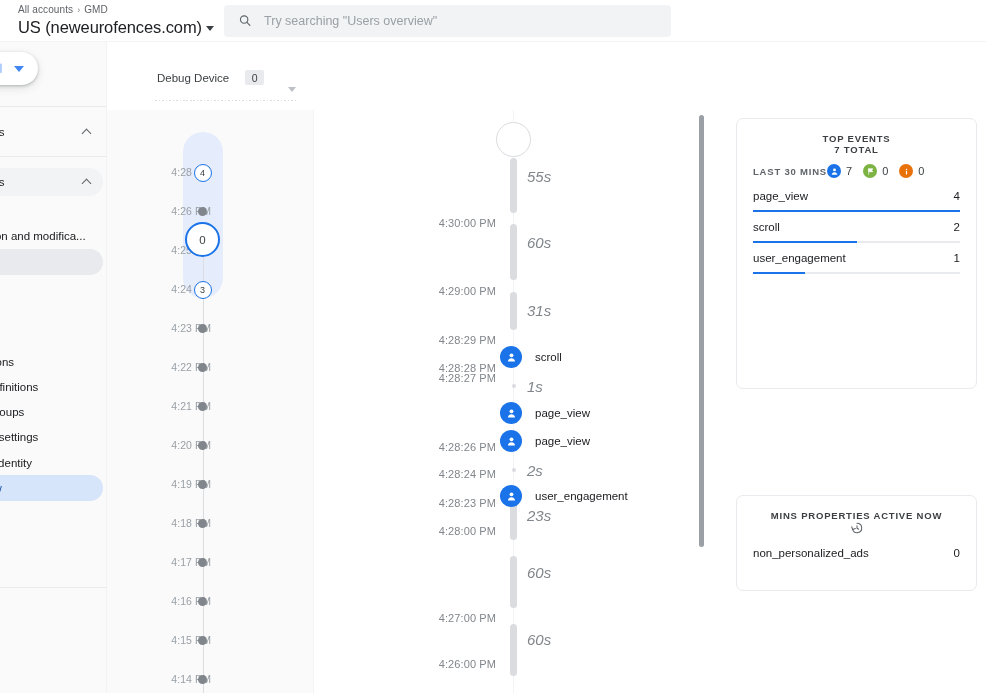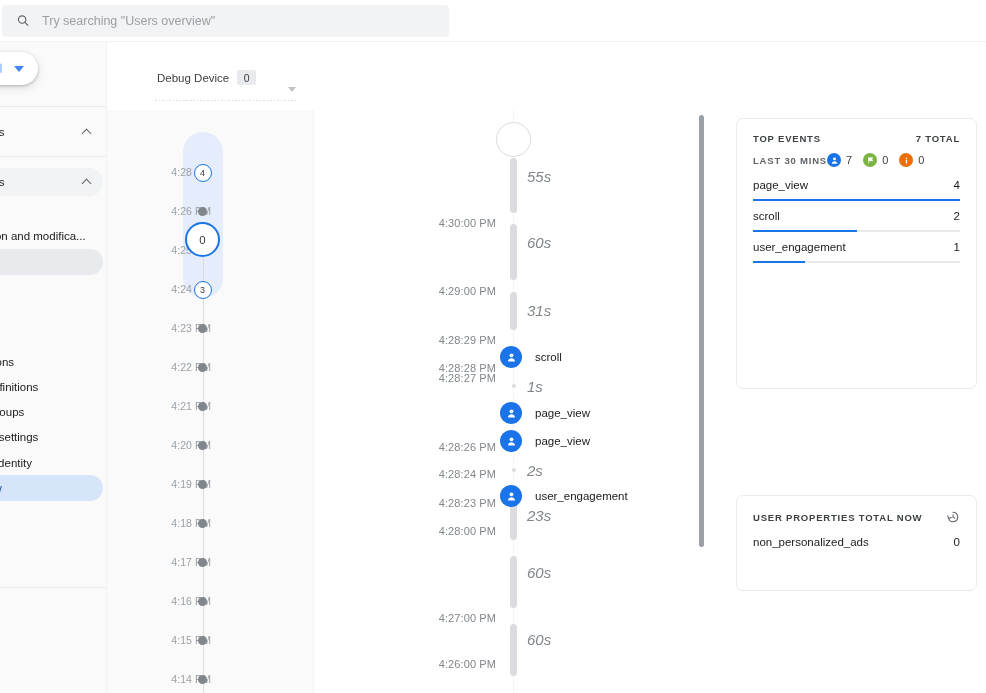--- a/index.html
+++ b/index.html
@@ -78,21 +78,21 @@
   .nav-group.tint { background: #f1f3f4; }
   .chev-up {
     width: 7px; height: 7px; border-left: 1.4px solid #5f6368;
     border-top: 1.4px solid #5f6368; transform: rotate(45deg);
     margin-top: 3px; flex: 0 0 auto;
   }
   .nav-divider { position: absolute; left: 0; width: 107px; height: 1px; background: #e8eaed; }
 
   
   .debugbar { position: absolute; left: 107px; top: 42px; width: 879px; height: 68px; background: #ffffff; }
-  .debug-label-row { position: absolute; left: 50px; top: 28px; display: flex; align-items: center; gap: 8px; }
+  .debug-label-row { position: absolute; left: 50px; top: 28px; display: flex; align-items: center; gap: 16px; }
   .debug-label { font-size: 11.5px; color: #3c4043; }
   .debug-count {
     min-width: 19px; height: 15px; background: #e8eaed; border-radius: 2px;
     font-size: 10.5px; color: #3c4043; display: flex; align-items: center;
     justify-content: center; padding: 0 5px;
   }
   .debug-caret {
     position: absolute; left: 288px; top: 87px;
     width: 0; height: 0; border-left: 4px solid transparent;
     border-right: 4px solid transparent; border-top: 5px solid #bdc1c6;
@@ -165,20 +165,21 @@
 
   
   .rightcol { position: absolute; left: 727px; top: 110px; width: 259px; height: 583px; background: #ffffff; }
   .card {
     position: absolute; left: 9px; width: 241px; background: #ffffff;
     border: 1px solid #e8eaed; border-radius: 7px;
   }
   .card-head {
     display: flex; align-items: center; justify-content: space-between;
     padding: 14px 16px 0 16px;
+    flex-direction: column;
   }
   .card-title { font-size: 9.5px; letter-spacing: .8px; color: #3c4043; font-weight: bold; }
   .card-total { font-size: 9.5px; letter-spacing: .8px; color: #3c4043; font-weight: bold; }
   .card-sub {
     display: flex; align-items: center; 
     padding: 9px 16px 0 16px;
   }
   .card-subtitle { font-size: 9.5px; letter-spacing: .8px; color: #5f6368; font-weight: bold; }
   .legend { display: flex; align-items: center; gap: 11px; }
   .legend-item { display: flex; align-items: center; gap: 5px; }
@@ -196,20 +197,31 @@
   }
   .up-name { font-size: 11.5px; color: #202124; }
   .up-val { font-size: 11.5px; color: #202124; }
 </style>
 </head>
 <body>
 
 <div id="app">
 
   <div class="topbar">
+    <div class="acct-block">
+      <div class="breadcrumb">
+        <span>All accounts</span>
+        <span class="crumb-sep">›</span>
+        <span>GMD</span>
+      </div>
+      <div class="acct-title-row">
+        <span class="acct-title">US (neweurofences.com)</span>
+        <span class="acct-caret"></span>
+      </div>
+    </div>
 
     <div class="searchwrap">
       <svg width="15" height="15" viewBox="0 0 24 24">
         <circle cx="10.5" cy="10.5" r="6.3" fill="none" stroke="#5f6368" stroke-width="1.9"></circle>
         <line x1="15.2" y1="15.2" x2="20.3" y2="20.3" stroke="#5f6368" stroke-width="1.9" stroke-linecap="round"></line>
       </svg>
       <input class="search-input" type="text" placeholder="Try searching &quot;Users overview&quot;" style="">
     </div>
   </div>
 
@@ -477,21 +489,21 @@
        <span class="ev-label">user_engagement</span>
        <span class="ev-num">1</span>
        <span class="ev-track"></span>
        <span class="ev-bar" style="width:25%"></span>
      </div>
         </div>
     </div>
 
     <div class="card" style="top:385px;height:96px;">
       <div class="card-head">
-        <span class="card-title">USER PROPERTIES TOTAL NOW</span>
+        <span class="card-title">MINS PROPERTIES ACTIVE NOW</span>
         <svg width="14" height="14" viewBox="0 0 24 24">
           <path d="M12 4a8 8 0 1 1-7.6 10.4" fill="none" stroke="#5f6368" stroke-width="1.8" stroke-linecap="round"></path>
           <polyline points="3,10 4.6,14.6 9.2,13" fill="none" stroke="#5f6368" stroke-width="1.8" stroke-linecap="round" stroke-linejoin="round"></polyline>
           <polyline points="12,8 12,12.4 15,14" fill="none" stroke="#5f6368" stroke-width="1.8" stroke-linecap="round" stroke-linejoin="round"></polyline>
         </svg>
       </div>
       <div id="upRows">
           <div class="up-row">
        <span class="up-name">non_personalized_ads</span>
        <span class="up-val">0</span>

